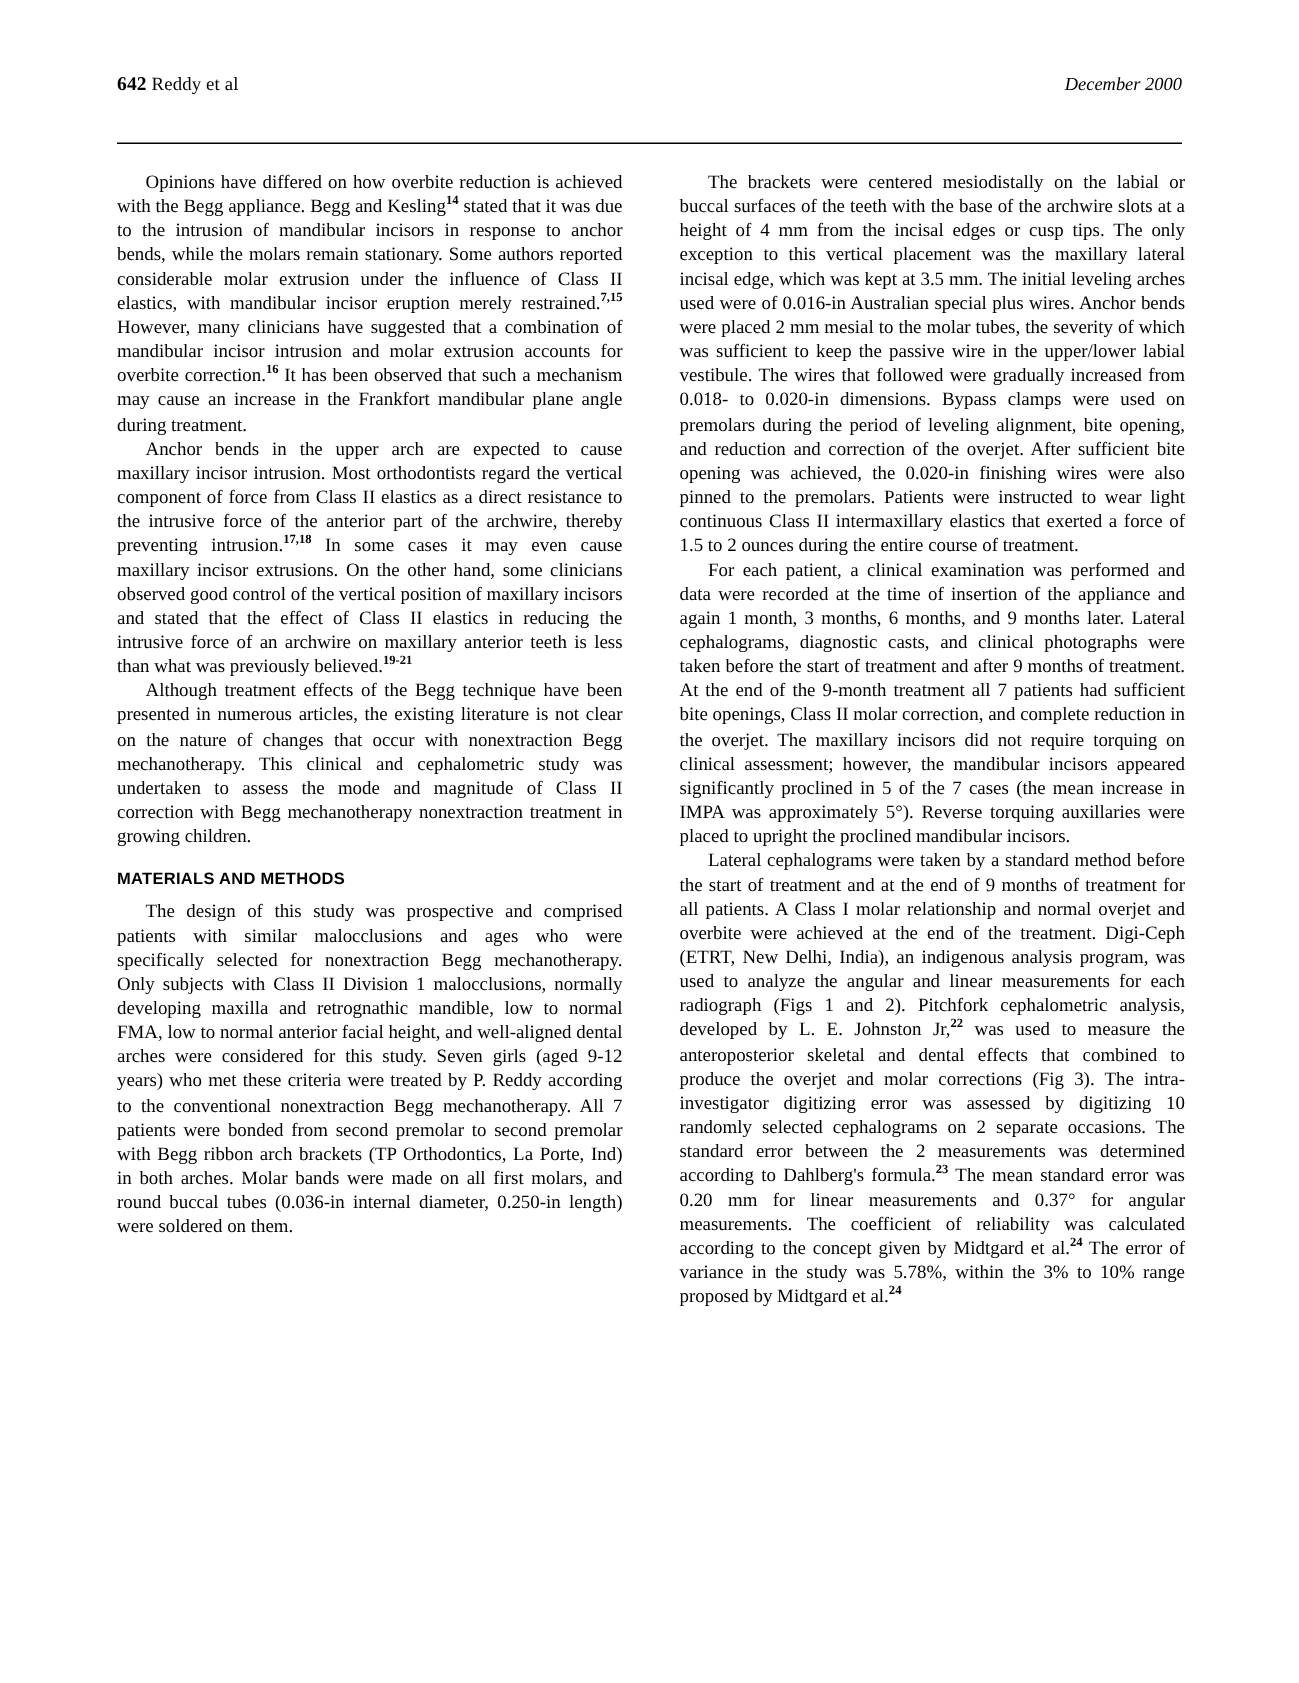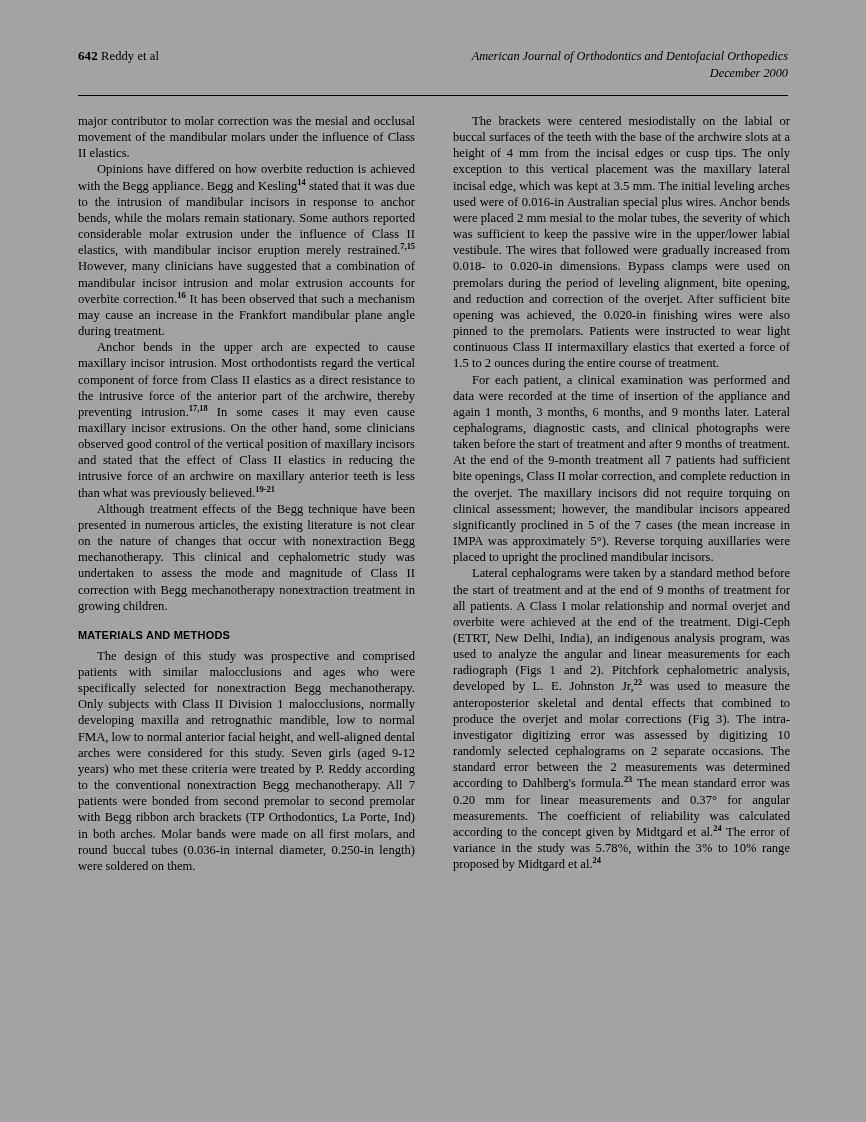--- a/index.html
+++ b/index.html
@@ -3,21 +3,21 @@
 <meta charset="utf-8">
 <style>
   html, body {
     margin: 0;
     padding: 0;
     background: #c8c8c8;
   }
   .page {
     width: 866px;
     height: 1122px;
-    background: #a3a3a3;
+    background: #ffffff;
     position: relative;
     box-sizing: border-box;
     font-family: "Liberation Serif", serif;
     color: #000000;
     overflow: hidden;
   }
   .header {
     position: absolute;
     left: 78px;
     top: 48px;
@@ -95,30 +95,28 @@
 <body>
 
 <div class="page">
 
   <div class="header">
     <div class="header-left">
       <span class="pagenum">642</span>
       <span class="authors">Reddy et al</span>
     </div>
     <div class="header-right">
-      <div>American Journal of Orthodontics and Dentofacial Orthopedics</div>
       <div>December  2000</div>
     </div>
   </div>
 
   <div class="rule"></div>
 
   <div class="columns">
     <div class="col" id="col-left">
-        <p>major contributor to molar correction was the mesial and occlusal movement of the mandibular molars under the influence of Class II elastics.</p>
         <p class="indent">Opinions have differed on how overbite reduction is achieved with the Begg appliance. Begg and Kesling<sup>14</sup> stated that it was due to the intrusion of mandibular incisors in response to anchor bends, while the molars remain stationary. Some authors reported considerable molar extrusion under the influence of Class II elastics, with mandibular incisor eruption merely restrained.<sup>7,15</sup> However, many clinicians have suggested that a combination of mandibular incisor intrusion and molar extrusion accounts for overbite correction.<sup>16</sup> It has been observed that such a mechanism may cause an increase in the Frankfort mandibular plane angle during treatment.</p>
         <p class="indent">Anchor bends in the upper arch are expected to cause maxillary incisor intrusion. Most orthodontists regard the vertical component of force from Class II elastics as a direct resistance to the intrusive force of the anterior part of the archwire, thereby preventing intrusion.<sup>17,18</sup> In some cases it may even cause maxillary incisor extrusions. On the other hand, some clinicians observed good control of the vertical position of maxillary incisors and stated that the effect of Class II elastics in reducing the intrusive force of an archwire on maxillary anterior teeth is less than what was previously believed.<sup>19-21</sup></p>
         <p class="indent">Although treatment effects of the Begg technique have been presented in numerous articles, the existing literature is not clear on the nature of changes that occur with nonextraction Begg mechanotherapy. This clinical and cephalometric study was undertaken to assess the mode and magnitude of Class II correction with Begg mechanotherapy nonextraction treatment in growing children.</p>
         <h2 class="section">MATERIALS AND METHODS</h2>
         <p class="indent">The design of this study was prospective and comprised patients with similar malocclusions and ages who were specifically selected for nonextraction Begg mechanotherapy. Only subjects with Class II Division 1 malocclusions, normally developing maxilla and retrognathic mandible, low to normal FMA, low to normal anterior facial height, and well-aligned dental arches were considered for this study. Seven girls (aged 9-12 years) who met these criteria were treated by P. Reddy according to the conventional nonextraction Begg mechanotherapy. All 7 patients were bonded from second premolar to second premolar with Begg ribbon arch brackets (TP Orthodontics, La Porte, Ind) in both arches. Molar bands were made on all first molars, and round buccal tubes (0.036-in internal diameter, 0.250-in length) were soldered on them.</p>
       </div>
     <div class="col" id="col-right">
         <p class="indent">The brackets were centered mesiodistally on the labial or buccal surfaces of the teeth with the base of the archwire slots at a height of 4 mm from the incisal edges or cusp tips. The only exception to this vertical placement was the maxillary lateral incisal edge, which was kept at 3.5 mm. The initial leveling arches used were of 0.016-in Australian special plus wires. Anchor bends were placed 2 mm mesial to the molar tubes, the severity of which was sufficient to keep the passive wire in the upper/lower labial vestibule. The wires that followed were gradually increased from 0.018- to 0.020-in dimensions. Bypass clamps were used on premolars during the period of leveling alignment, bite opening, and reduction and correction of the overjet. After sufficient bite opening was achieved, the 0.020-in finishing wires were also pinned to the premolars. Patients were instructed to wear light continuous Class II intermaxillary elastics that exerted a force of 1.5 to 2 ounces during the entire course of treatment.</p>
         <p class="indent">For each patient, a clinical examination was performed and data were recorded at the time of insertion of the appliance and again 1 month, 3 months, 6 months, and 9 months later. Lateral cephalograms, diagnostic casts, and clinical photographs were taken before the start of treatment and after 9 months of treatment. At the end of the 9-month treatment all 7 patients had sufficient bite openings, Class II molar correction, and complete reduction in the overjet. The maxillary incisors did not require torquing on clinical assessment; however, the mandibular incisors appeared significantly proclined in 5 of the 7 cases (the mean increase in IMPA was approximately 5°). Reverse torquing auxillaries were placed to upright the proclined mandibular incisors.</p>
         <p class="indent">Lateral cephalograms were taken by a standard method before the start of treatment and at the end of 9 months of treatment for all patients. A Class I molar relationship and normal overjet and overbite were achieved at the end of the treatment. Digi-Ceph (ETRT, New Delhi, India), an indigenous analysis program, was used to analyze the angular and linear measurements for each radiograph (Figs 1 and 2). Pitchfork cephalometric analysis, developed by L. E. Johnston Jr,<sup>22</sup> was used to measure the anteroposterior skeletal and dental effects that combined to produce the overjet and molar corrections (Fig 3). The intra-investigator digitizing error was assessed by digitizing 10 randomly selected cephalograms on 2 separate occasions. The standard error between the 2 measurements was determined according to Dahlberg's formula.<sup>23</sup> The mean standard error was 0.20 mm for linear measurements and 0.37° for angular measurements. The coefficient of reliability was calculated according to the concept given by Midtgard et al.<sup>24</sup> The error of variance in the study was 5.78%, within the 3% to 10% range proposed by Midtgard et al.<sup>24</sup></p>

